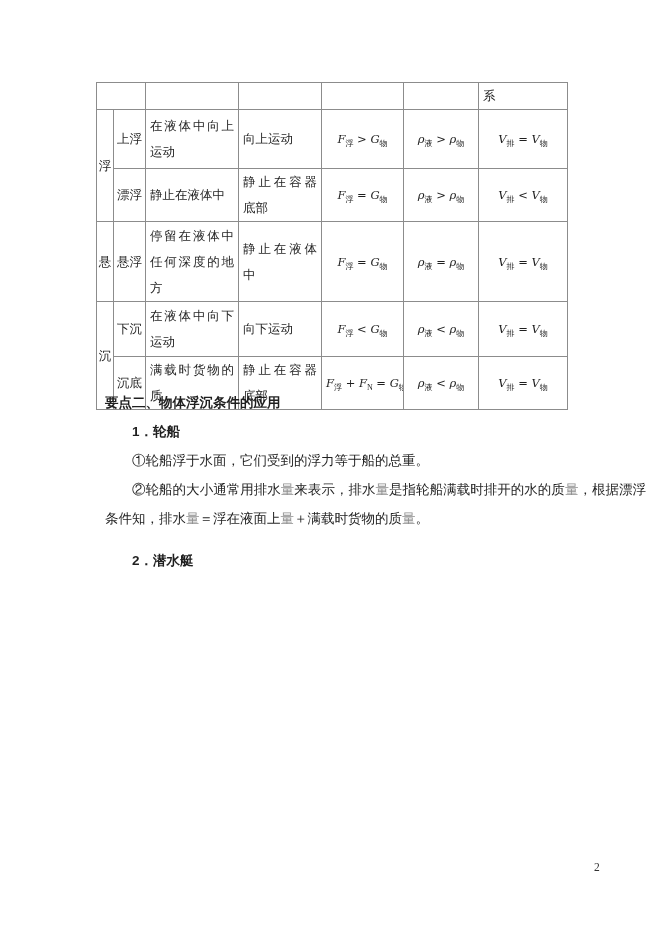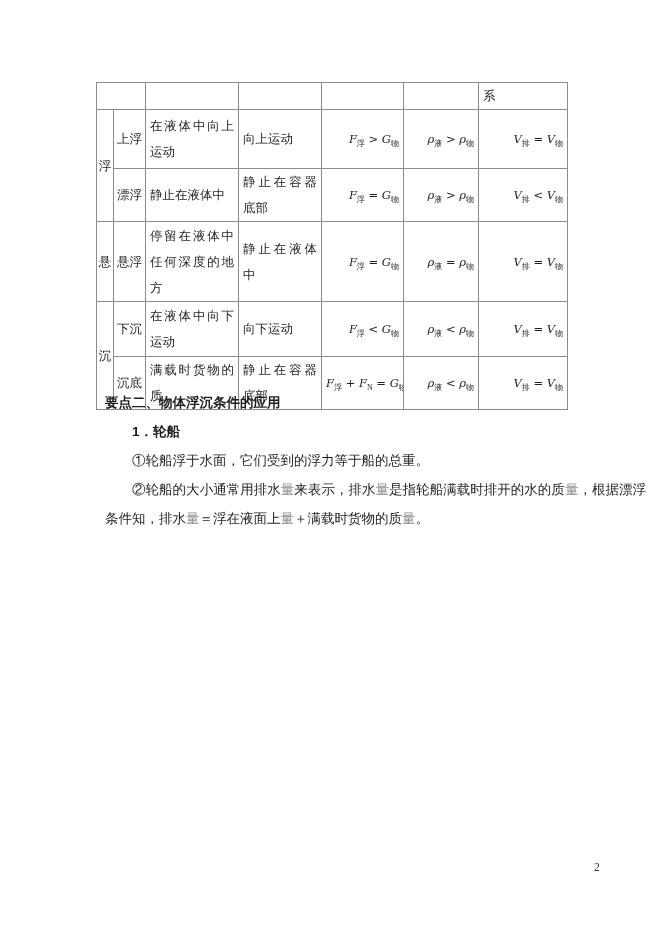--- a/index.html
+++ b/index.html
@@ -26,21 +26,21 @@
     text-align: justify;
     overflow: hidden;
     word-break: break-all;
   }
   table.btable td.gcell, table.btable td.ncell {
     text-align: center; padding: 0 1px;
   }
   table.btable td.fcell {
     font-family: "DejaVu Serif", serif;
     font-size: 11.5px;
-    text-align: right;
+    text-align: center;
     white-space: nowrap;
     word-break: normal;
   }
   table.btable td.hcell { text-align: left; }
   .fv { font-style: italic; font-family: "DejaVu Serif", serif; }
   .fcell sub {
     font-size: 8px; font-style: normal;
     font-family: "Liberation Serif", serif;
     vertical-align: -3px; line-height: 0;
   }
@@ -136,17 +136,18 @@
           <td class="fcell"><i class="fv">V</i><sub>排</sub><span class="fo"> = </span><i class="fv">V</i><sub>物</sub></td>
         </tr>
       </tbody>
   </table>
 
   <div class="content">
     <h3 class="hei">要点二、物体浮沉条件的应用</h3>
     <p class="hei indent">1．轮船</p>
     <p class="indent">①轮船浮于水面，它们受到的浮力等于船的总重。</p>
     <p class="indent"><span>②轮船的大小通常用排水</span><span class="grey">量</span><span>来表示，排水</span><span class="grey">量</span><span>是指轮船满载时排开的水的质</span><span class="grey">量</span><span>，根据漂浮条件知，排水</span><span class="grey">量</span><span>＝浮在液面上</span><span class="grey">量</span><span>＋满载时货物的质</span><span class="grey">量</span><span>。</span></p>
+    <p class="hei indent gap-top">2．潜水艇</p>
   </div>
 
   <div class="page-number">2</div>
 
 </div>
 
 </body></html>

